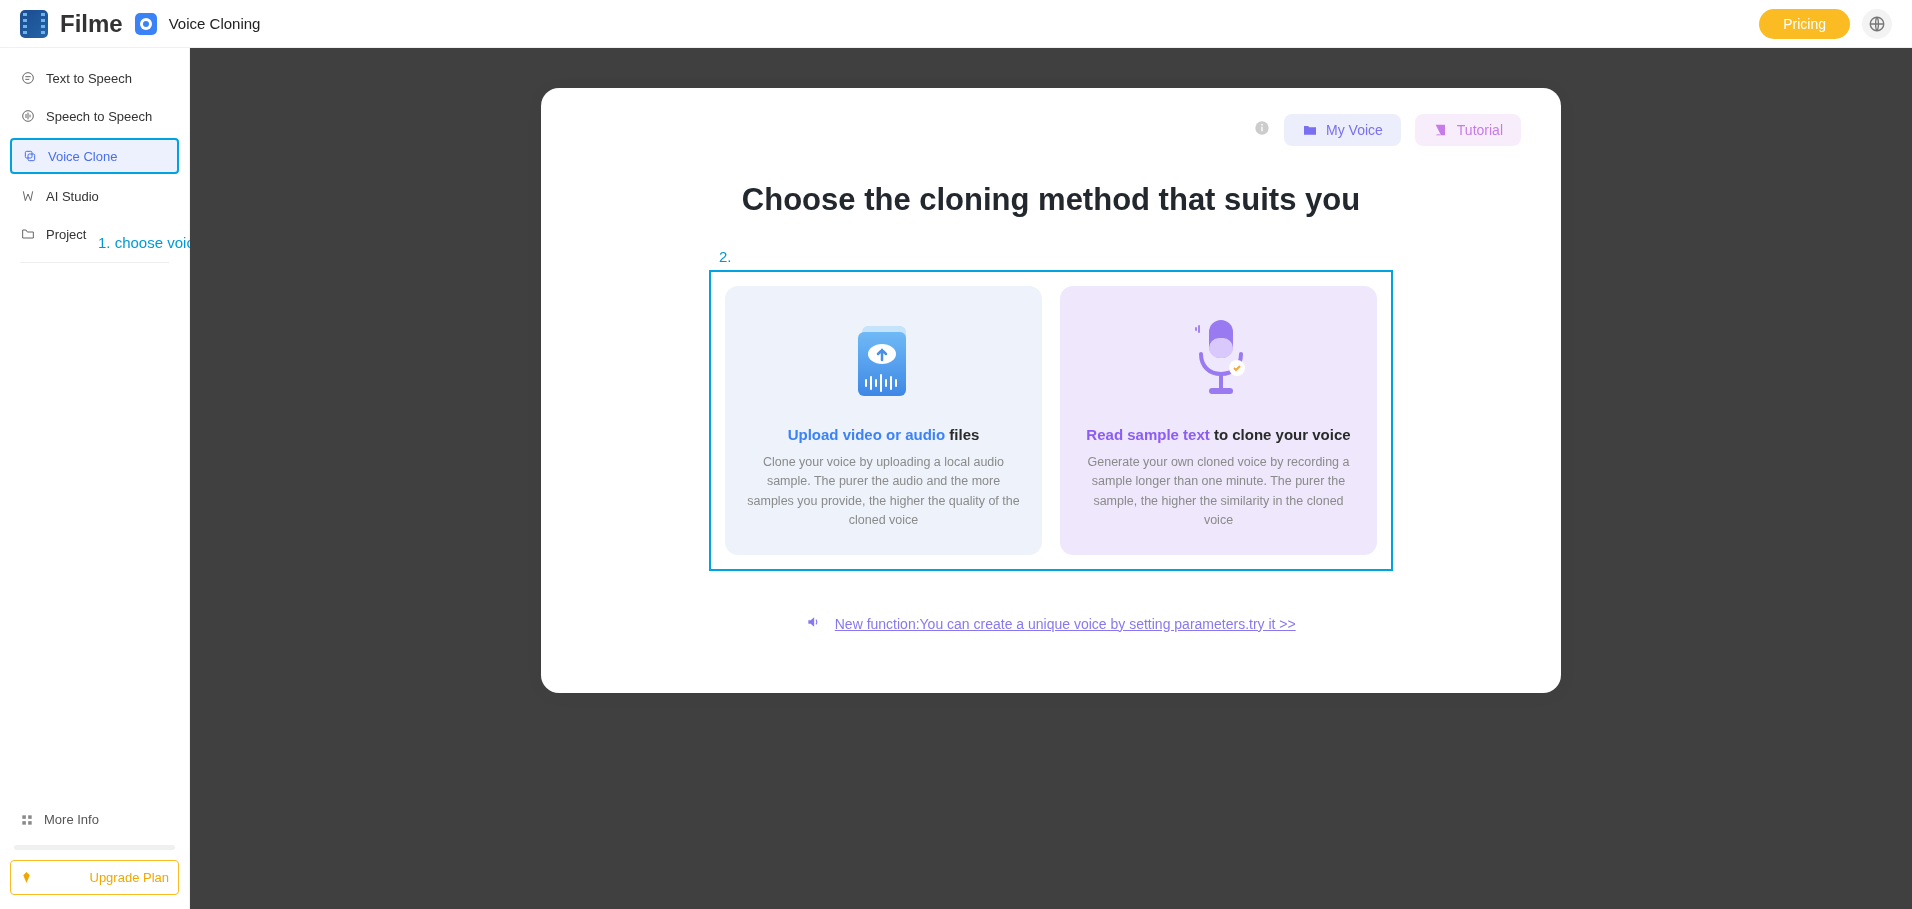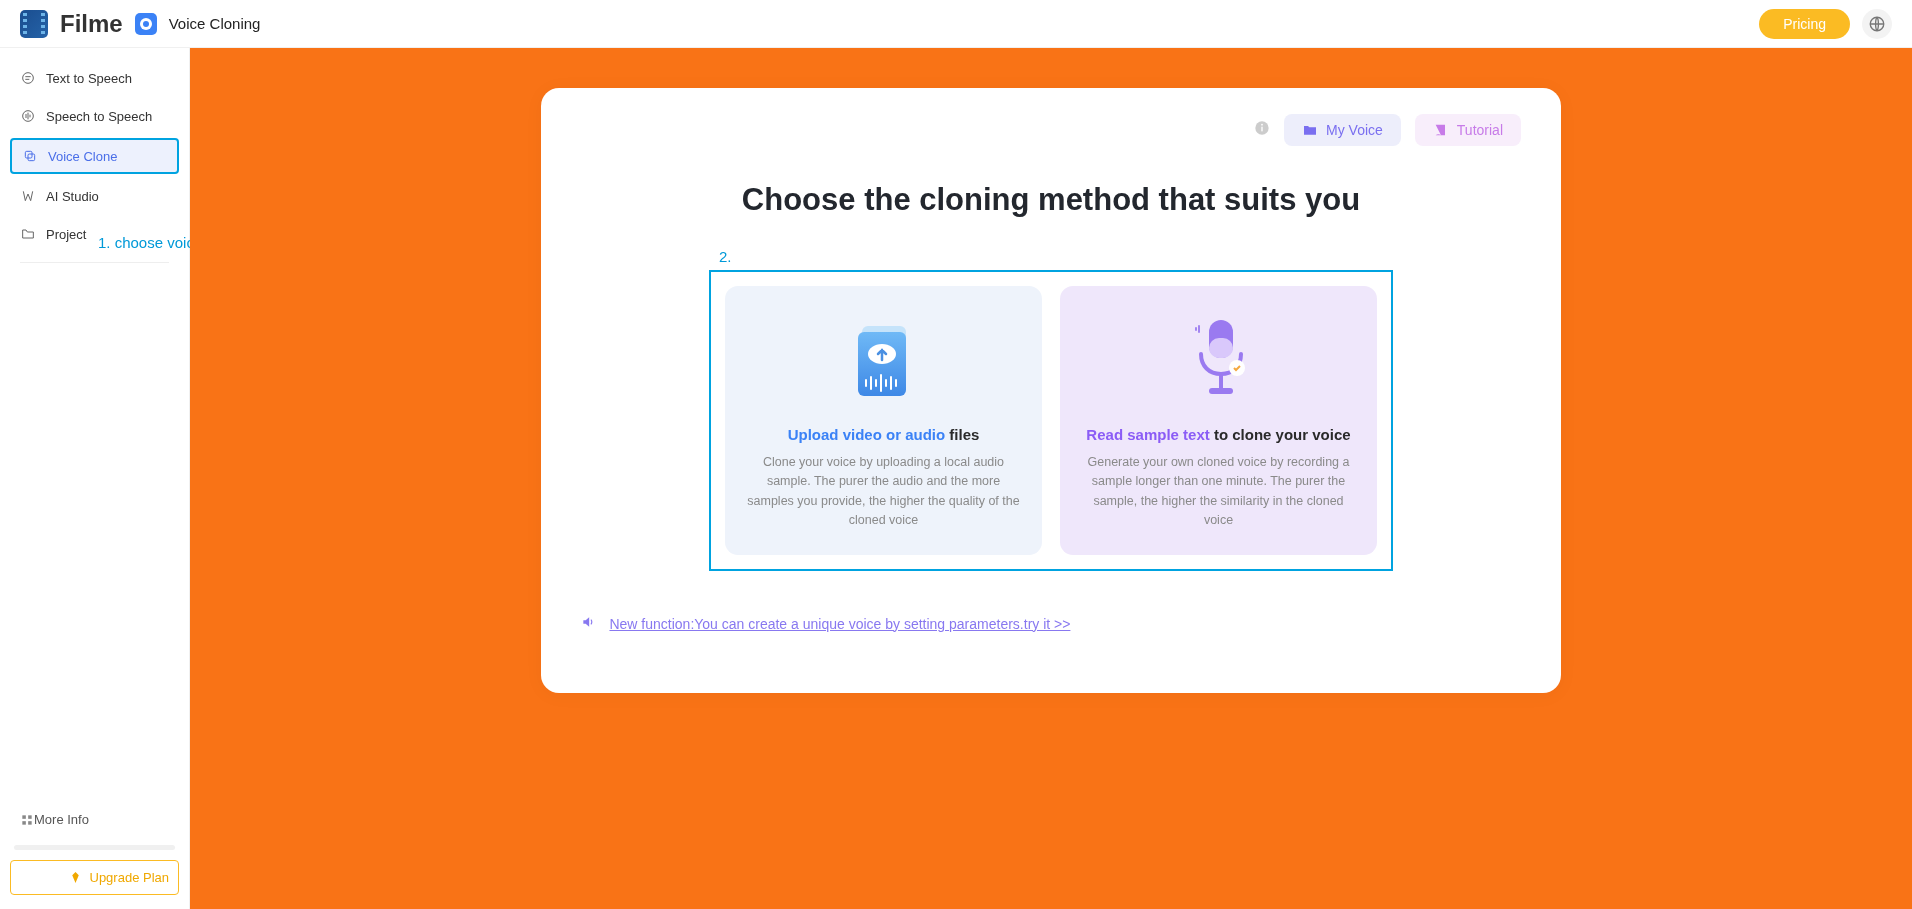--- a/index.html
+++ b/index.html
@@ -109,37 +109,37 @@
       color: #0099d8;
       font-size: 15px;
       font-weight: 500;
       position: absolute;
       left: 98px;
       top: 234px;
     }
     
     .sidebar-bottom { margin-top: auto; display: flex; flex-direction: column; gap: 10px; }
     .more-info {
-      display: flex; align-items: center; 
+      display: flex; align-items: center; gap: 10px;
       padding: 8px 10px; font-size: 13px; color: #555; cursor: pointer; text-align: right;
     }
     .more-info svg { width: 14px; height: 14px; fill: #888; }
     .thin-bar { height: 5px; background: #f0f0f0; border-radius: 3px; margin: 0 4px; }
     .upgrade-btn {
-      display: flex; align-items: center; justify-content: flex-end; gap: 8px;
+      display: flex; align-items: center; justify-content: space-between; gap: 8px;
       border: 1px solid #fbbb23;
       color: #f0a800;
       background: #fff;
       padding: 9px;
       border-radius: 4px;
       font-size: 13px;
       cursor: pointer;
     }
     
-    .main { flex: 1; padding: 40px 60px; background: #f97316; overflow: auto; position: relative; }
+    .main { flex: 1; padding: 40px 60px; background: #404040; overflow: auto; position: relative; }
     .panel {
       background: #fff;
       border-radius: 18px;
       box-shadow: 0 2px 20px rgba(0,0,0,0.04);
       padding: 26px 40px 60px;
       max-width: 1020px;
       margin: 0 auto;
     }
     .panel-top { display: flex; justify-content: flex-end; align-items: center; gap: 14px; }
     .info-icon { color: #bbb; }
@@ -192,21 +192,21 @@
     
     .card-illustration { height: 96px; display: flex; align-items: center; justify-content: center; margin-bottom: 16px; }
     
     .card-title { font-size: 15px; font-weight: 600; margin-bottom: 10px; }
     .card-title .highlight-blue { color: #3b82f6; }
     .card-title .highlight-purple { color: #8b5cf6; }
     .card-title .rest { color: #2a2a2a; }
     .card-desc { font-size: 12.5px; color: #8a8a8a; line-height: 1.55; }
     
     .new-func {
-      text-align: left;
+      text-align: center;
       margin-top: 44px;
     }
     .new-func-link {
       color: #8878f0;
       font-size: 14px;
       text-decoration: underline;
       cursor: pointer;
     }
     .speaker-ico { color: #8878f0; margin-right: 10px; }
   </style>

